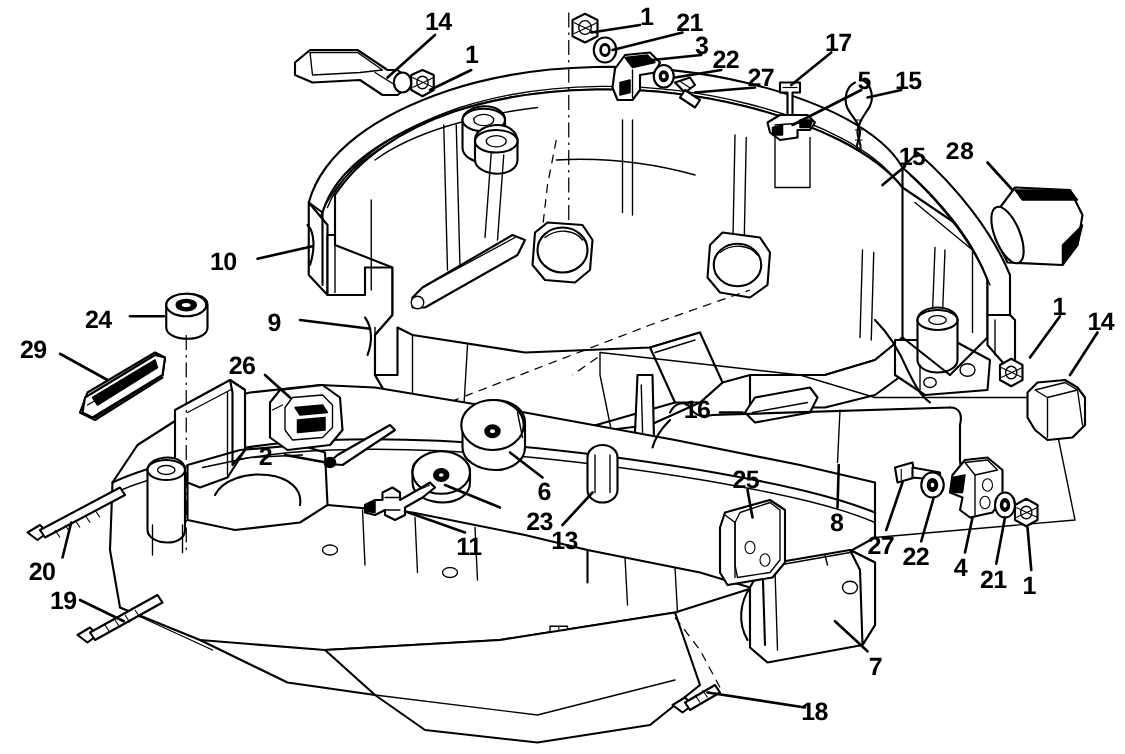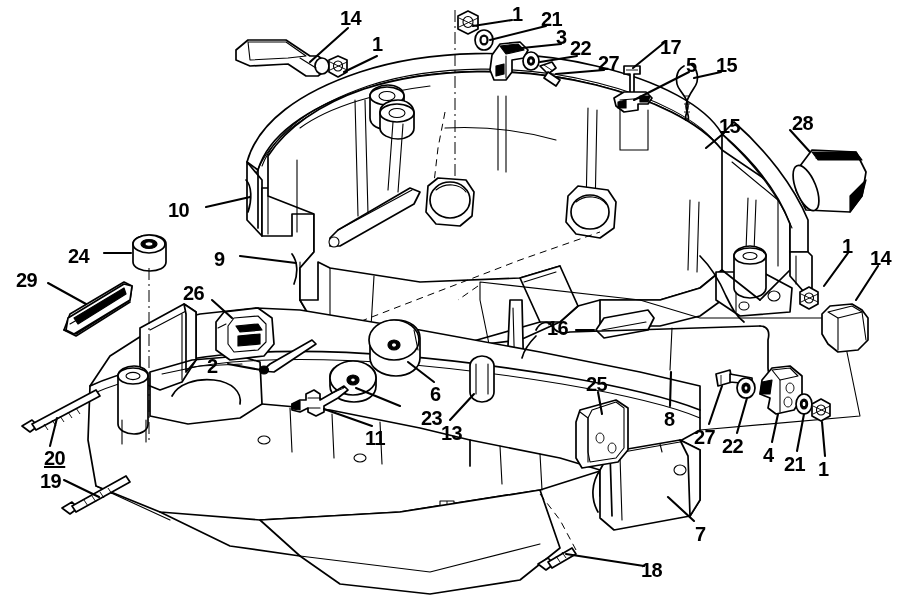--- a/index.html
+++ b/index.html
@@ -476,44 +476,44 @@
     </g>
   </svg>
 
   <div class="callout" style="left:340px;top:8px;">14</div>
   <div class="callout" style="left:372px;top:34px;">1</div>
   <div class="callout" style="left:512px;top:4px;">1</div>
   <div class="callout" style="left:541px;top:9px;">21</div>
   <div class="callout" style="left:556px;top:27px;">3</div>
   <div class="callout" style="left:570px;top:38px;">22</div>
   <div class="callout" style="left:598px;top:53px;">27</div>
-  <div class="callout" style="left:660px;top:37px;">17</div>
+  <div class="callout" style="left:660px;top:25px;">17</div>
   <div class="callout" style="left:686px;top:55px;">5</div>
   <div class="callout" style="left:716px;top:55px;">15</div>
   <div class="callout" style="left:719px;top:116px;">15</div>
-  <div class="callout" style="left:792px;top:113px;">28</div>
+  <div class="callout" style="left:756px;top:113px;font-family:Liberation Mono, monospace;">28</div>
   <div class="callout" style="left:168px;top:200px;">10</div>
   <div class="callout" style="left:214px;top:249px;">9</div>
   <div class="callout" style="left:68px;top:246px;">24</div>
   <div class="callout" style="left:16px;top:270px;">29</div>
   <div class="callout" style="left:183px;top:283px;">26</div>
   <div class="callout" style="left:842px;top:236px;">1</div>
   <div class="callout" style="left:870px;top:248px;">14</div>
   <div class="callout" style="left:207px;top:356px;">2</div>
   <div class="callout" style="left:430px;top:384px;">6</div>
   <div class="callout" style="left:391px;top:408px;margin-left:30px;">23</div>
   <div class="callout" style="left:365px;top:428px;">11</div>
   <div class="callout" style="left:441px;top:423px;">13</div>
   <div class="callout" style="left:547px;top:318px;">16</div>
   <div class="callout" style="left:586px;top:374px;">25</div>
   <div class="callout" style="left:664px;top:409px;">8</div>
   <div class="callout" style="left:694px;top:427px;">27</div>
   <div class="callout" style="left:722px;top:436px;">22</div>
   <div class="callout" style="left:763px;top:445px;">4</div>
   <div class="callout" style="left:784px;top:454px;">21</div>
   <div class="callout" style="left:818px;top:459px;">1</div>
-  <div class="callout" style="left:44px;top:448px;text-decoration:underline;">20</div>
+  <div class="callout" style="left:23px;top:448px;">20</div>
   <div class="callout" style="left:40px;top:471px;">19</div>
   <div class="callout" style="left:695px;top:524px;">7</div>
   <div class="callout" style="left:641px;top:560px;">18</div>
 
 
 </div>
 
 </body></html>

